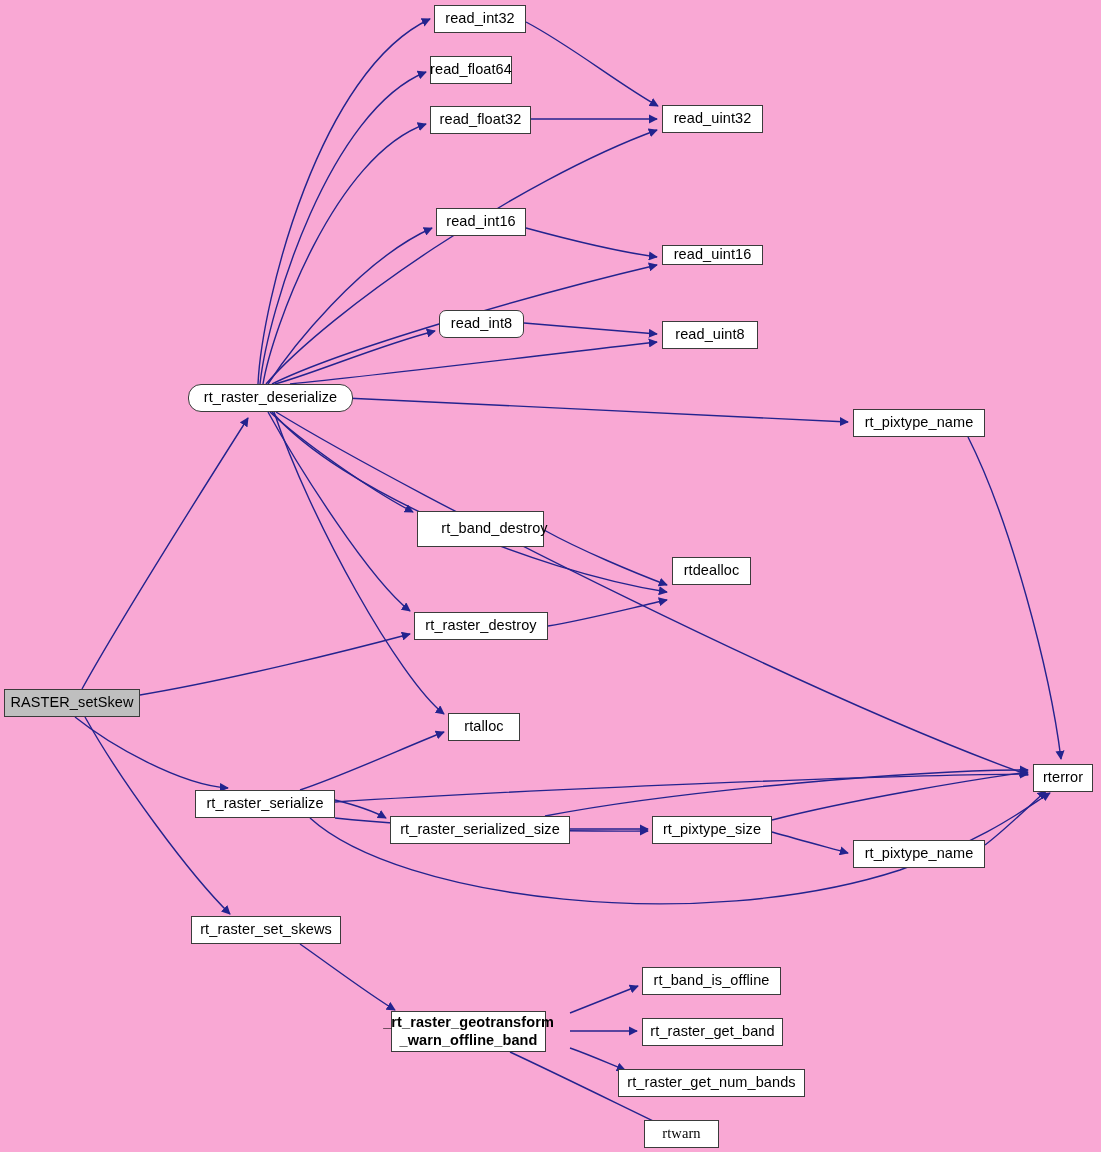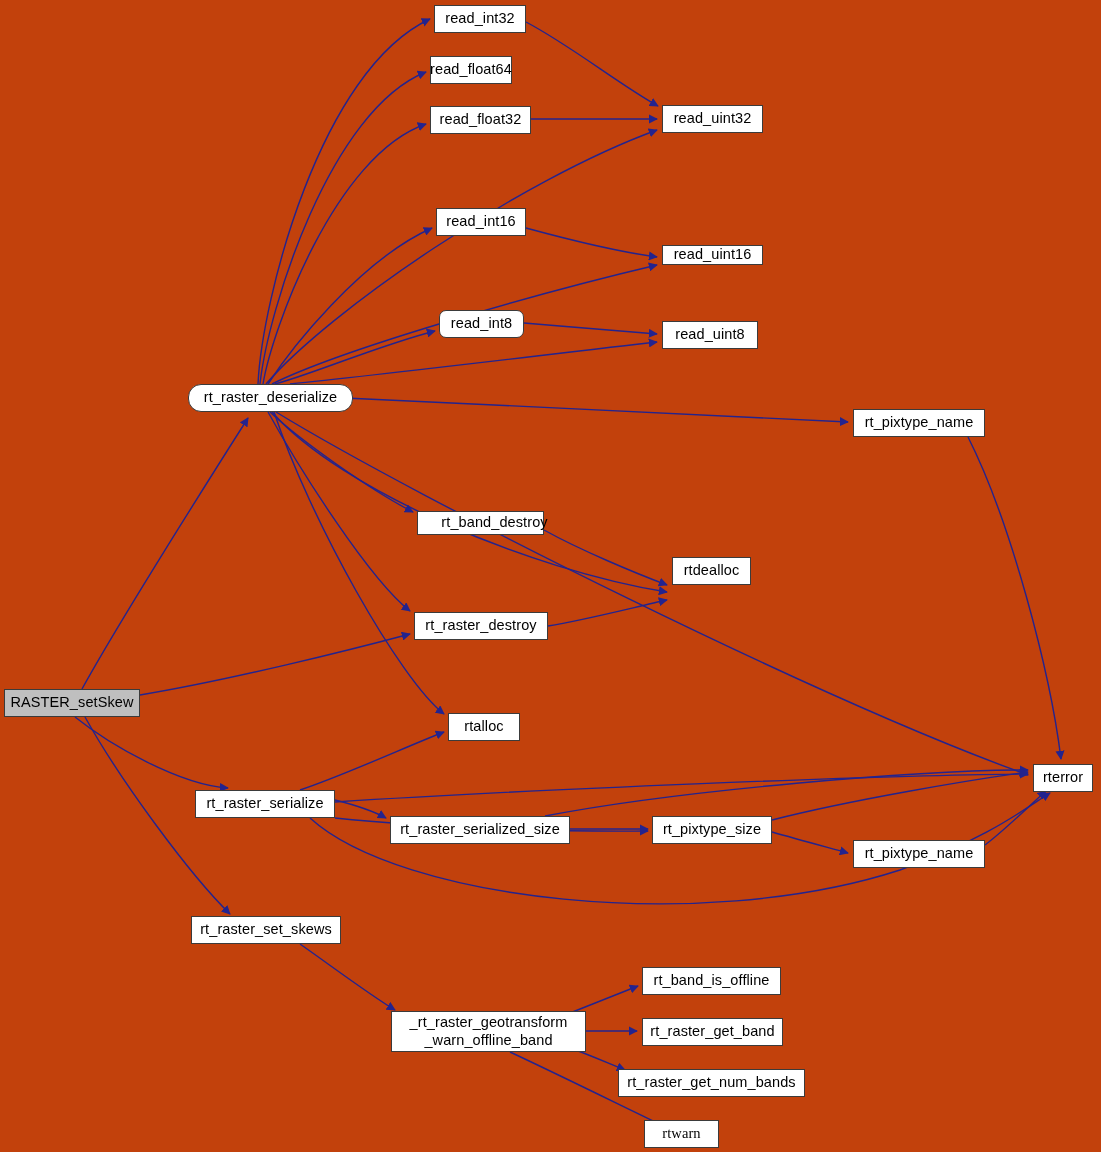--- a/index.html
+++ b/index.html
@@ -7,21 +7,21 @@
     padding: 0;
     background: #ffffff;
   }
   body {
     font-family: "Liberation Sans", sans-serif;
   }
   #canvas {
     position: relative;
     width: 1101px;
     height: 1152px;
-    background: #c2410c;
+    background: #f9a8d4;
     overflow: hidden;
   }
   #edges {
     position: absolute;
     left: 0;
     top: 0;
     width: 1101px;
     height: 1152px;
   }
   .node {
@@ -103,31 +103,31 @@
       <div class="node" style="left: 434px; top: 5px; width: 92px; height: 28px;">read_int32</div>
       <div class="node" style="left: 430px; top: 56px; width: 82px; height: 28px;">read_float64</div>
       <div class="node" style="left: 430px; top: 106px; width: 101px; height: 28px;">read_float32</div>
       <div class="node" style="left: 662px; top: 105px; width: 101px; height: 28px;">read_uint32</div>
       <div class="node" style="left: 436px; top: 208px; width: 90px; height: 28px; text-align: center;">read_int16</div>
       <div class="node" style="left: 662px; top: 245px; width: 101px; height: 20px;">read_uint16</div>
       <div class="node" style="left: 439px; top: 310px; width: 85px; height: 28px; border-radius: 7px;">read_int8</div>
       <div class="node" style="left: 662px; top: 321px; width: 96px; height: 28px;">read_uint8</div>
       <div class="node" style="left: 188px; top: 384px; width: 165px; height: 28px; border-radius: 13px;">rt_raster_deserialize</div>
       <div class="node" style="left: 853px; top: 409px; width: 132px; height: 28px;">rt_pixtype_name</div>
-      <div class="node" style="left: 417px; top: 511px; width: 127px; height: 24px; padding-left: 28px;">rt_band_destroy</div>
+      <div class="node" style="left: 417px; top: 511px; width: 127px; height: 36px; padding-left: 28px;">rt_band_destroy</div>
       <div class="node" style="left: 672px; top: 557px; width: 79px; height: 28px;">rtdealloc</div>
       <div class="node" style="left: 414px; top: 612px; width: 134px; height: 28px;">rt_raster_destroy</div>
       <div class="node highlight" style="left: 4px; top: 689px; width: 136px; height: 28px;">RASTER_setSkew</div>
       <div class="node" style="left: 448px; top: 713px; width: 72px; height: 28px;">rtalloc</div>
       <div class="node" style="left: 1033px; top: 764px; width: 60px; height: 28px;">rterror</div>
       <div class="node" style="left: 195px; top: 790px; width: 140px; height: 28px;">rt_raster_serialize</div>
       <div class="node" style="left: 390px; top: 816px; width: 180px; height: 28px;">rt_raster_serialized_size</div>
       <div class="node" style="left: 652px; top: 816px; width: 120px; height: 28px;">rt_pixtype_size</div>
       <div class="node" style="left: 853px; top: 840px; width: 132px; height: 28px;">rt_pixtype_name</div>
       <div class="node" style="left: 191px; top: 916px; width: 150px; height: 28px;">rt_raster_set_skews</div>
       <div class="node" style="left: 642px; top: 967px; width: 139px; height: 28px;">rt_band_is_offline</div>
-      <div class="node twoline" style="left: 391px; top: 1011px; width: 195px; height: 41px;">_rt_raster_geotransform
+      <div class="node twoline" style="left: 391px; top: 1011px; width: 155px; height: 41px; font-weight: bold;">_rt_raster_geotransform
 _warn_offline_band</div>
       <div class="node" style="left: 642px; top: 1018px; width: 141px; height: 28px;">rt_raster_get_band</div>
       <div class="node" style="left: 618px; top: 1069px; width: 187px; height: 28px;">rt_raster_get_num_bands</div>
       <div class="node" style="left: 644px; top: 1120px; width: 75px; height: 28px; font-family: Liberation Serif, serif;">rtwarn</div>
     </div>
 </div>
 
 </body></html>

